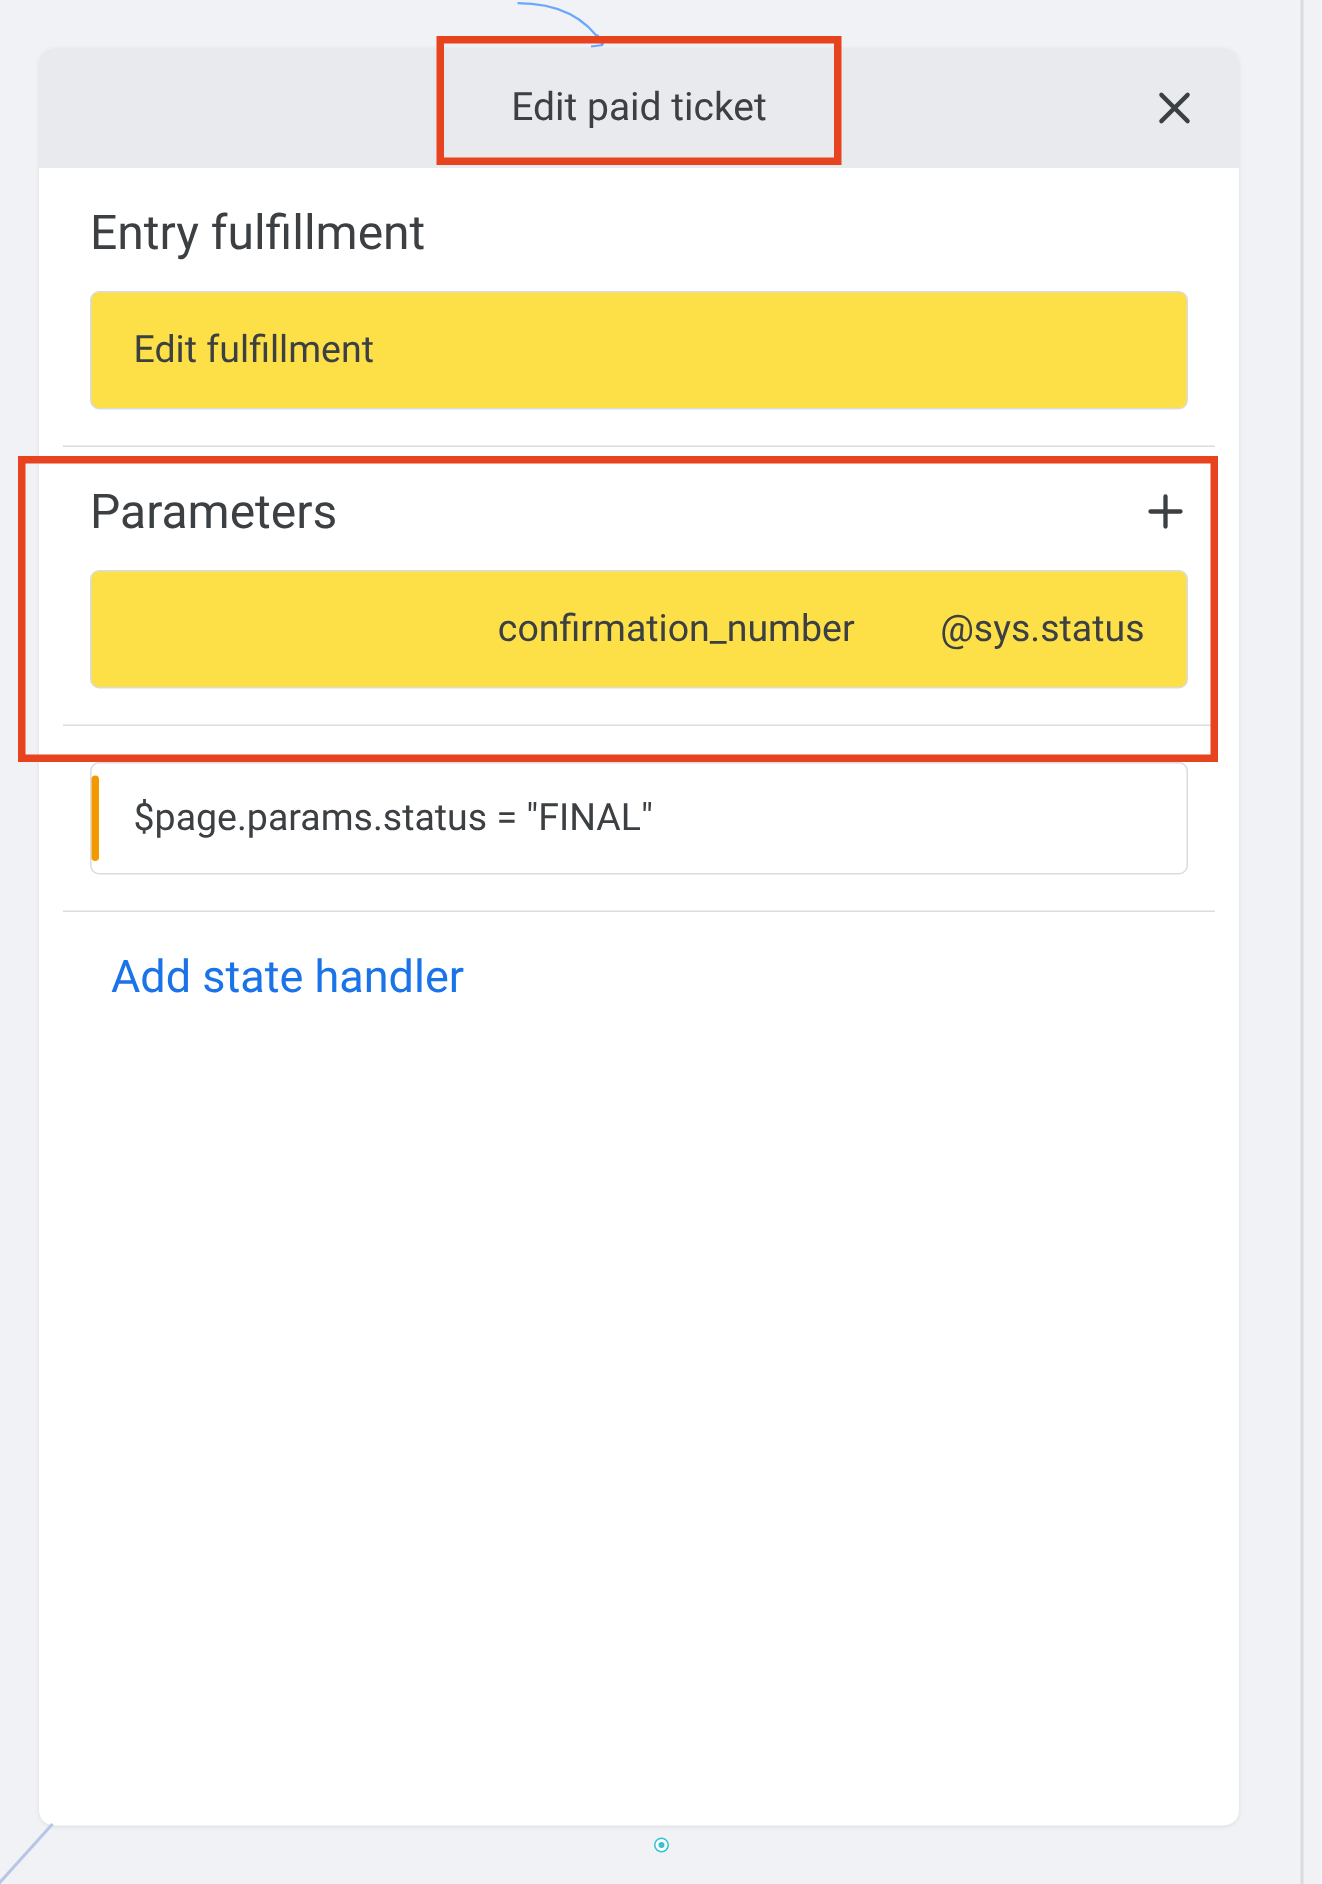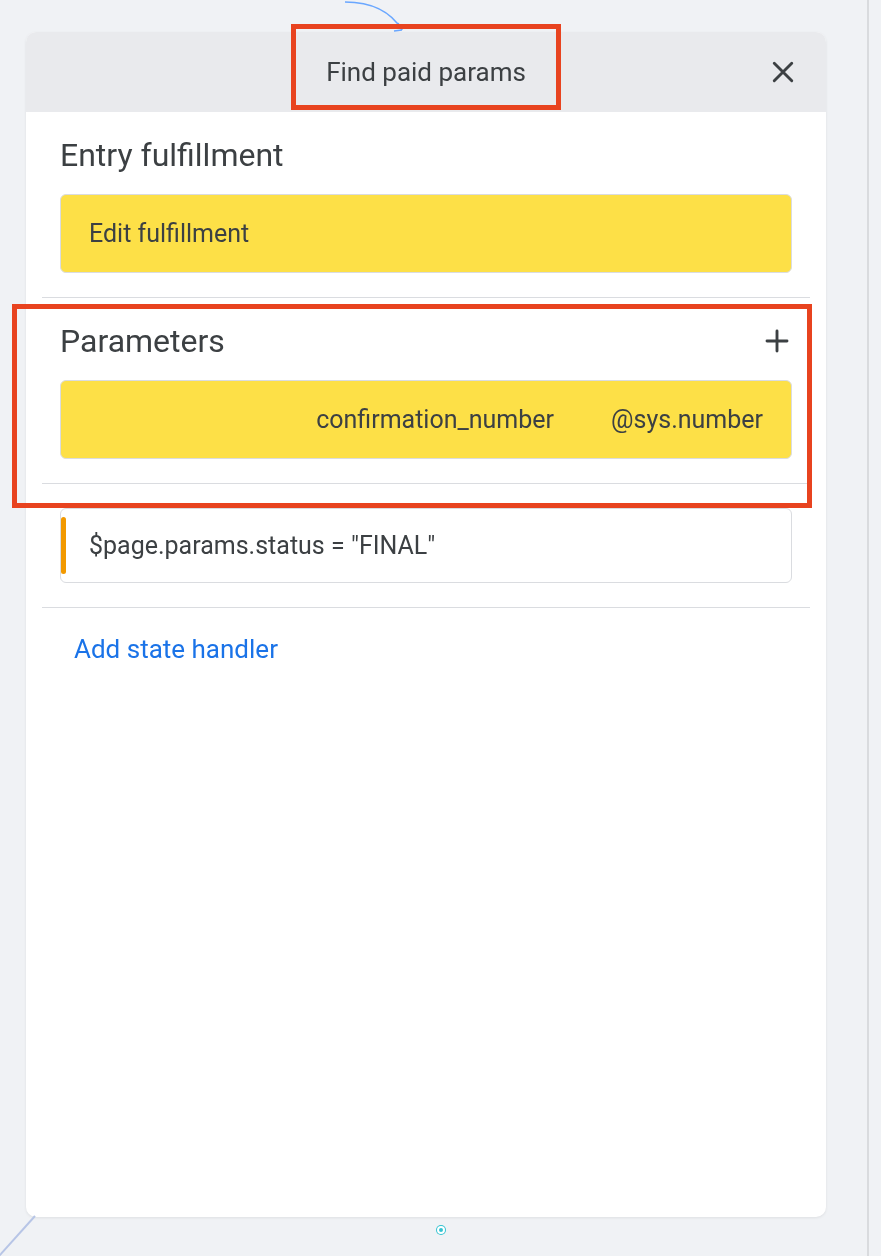--- a/index.html
+++ b/index.html
@@ -126,21 +126,21 @@
     position: absolute;
     left: 0;
     top: 8px;
     bottom: 8px;
     width: 5px;
     background: #f29900;
     border-radius: 3px;
   }
   .add-state-link {
     color: #1a73e8;
-    font-size: 26px;
+    font-size: 30px;
     font-weight: 400;
     cursor: pointer;
     margin-top: 26px;
     margin-left: 14px;
     display: inline-block;
   }
   .params-highlight {
     position: absolute;
     border: 5px solid #e8431f;
     left: -14px;
@@ -200,21 +200,21 @@
     <path d="M 5 2 Q 45 2 62 30" stroke="#6aa7ff" stroke-width="1.5" fill="none"></path>
     <path d="M 62 30 l -4 -7 m 4 7 l -8 1" stroke="#6aa7ff" stroke-width="1.5" fill="none"></path>
   </svg>
 </div>
 
 <div class="right-edge"></div>
 
 <div class="panel">
 
   <div class="panel-header">
-    <span class="panel-title">Find paid params</span>
+    <span class="panel-title">Edit paid ticket</span>
     <div class="title-highlight"></div>
     <div class="close-btn">
       <svg viewBox="0 0 24 24">
         <path d="M5 5 L19 19 M19 5 L5 19" stroke="#3c4043" stroke-width="2.3" stroke-linecap="round"></path>
       </svg>
     </div>
   </div>
 
   <div class="panel-body">
 
@@ -230,21 +230,21 @@
         <span>Parameters</span>
         <span class="plus">
           <svg viewBox="0 0 24 24">
             <path d="M12 4 L12 20 M4 12 L20 12" stroke="#3c4043" stroke-width="2.3" stroke-linecap="round"></path>
           </svg>
         </span>
       </div>
       <div class="box">
         <div class="param-row">
           <span class="param-name">confirmation_number</span>
-          <span class="param-type">@sys.number</span>
+          <span class="param-type">@sys.status</span>
         </div>
       </div>
     </div>
 
     <div class="section-divider"></div>
 
     <div class="section">
       <div class="route-box">
         <div class="route-marker"></div>
         <span>$page.params.status = "FINAL"</span>

